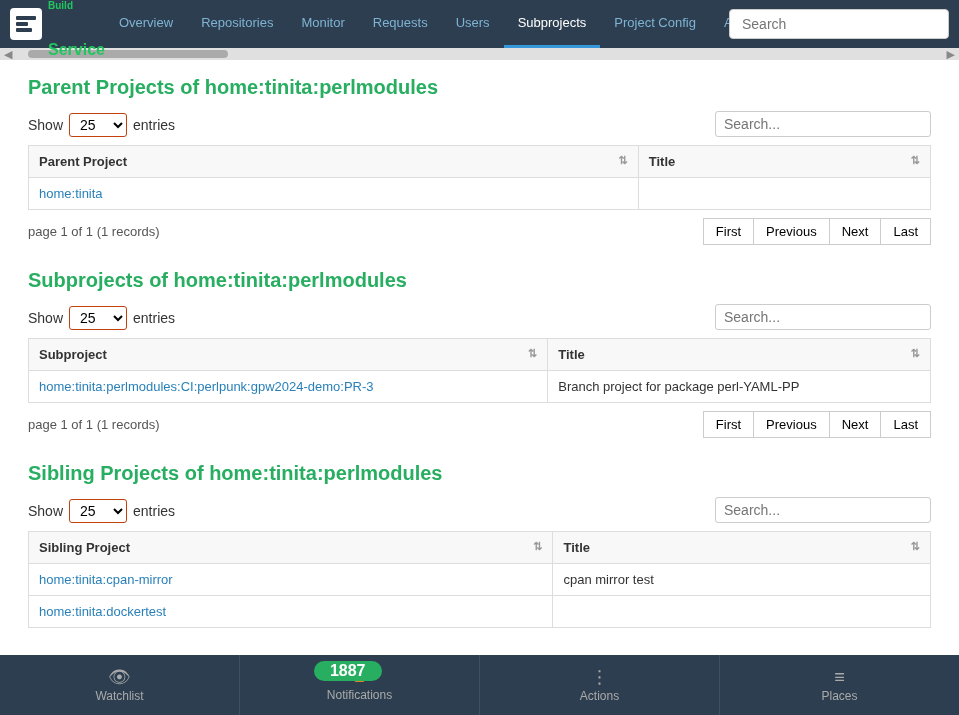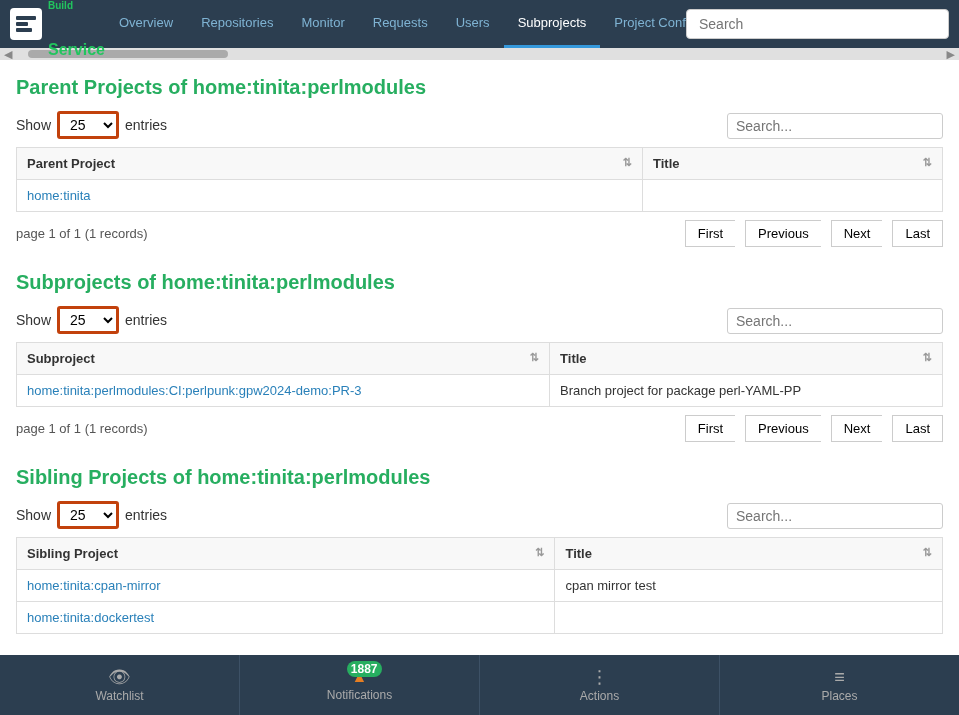--- a/index.html
+++ b/index.html
@@ -58,21 +58,21 @@
       border-bottom-color: #3498db;
     }
     .search-container {
       margin-left: auto;
     }
     .search-input {
       padding: 6px 12px;
       border: 1px solid #ccc;
       border-radius: 4px;
       font-size: 14px;
-      width: 263px;
+      width: 220px;
       background: white;
     }
 
     
     .scroll-bar {
       background: #e0e0e0;
       height: 12px;
       display: flex;
       align-items: center;
       padding: 0 4px;
@@ -80,21 +80,21 @@
     .scroll-thumb {
       background: #aaa;
       height: 8px;
       border-radius: 4px;
       width: 200px;
       margin-left: 16px;
     }
 
     
     .main-content {
-      padding: 16px 16px;
+      padding: 16px 28px;
       background: white;
       max-height: calc(715px - 48px - 12px - 60px);
       overflow-y: auto;
     }
 
     
     .section {
       margin-bottom: 24px;
     }
     .section-title {
@@ -112,21 +112,21 @@
       margin-bottom: 8px;
     }
     .show-left {
       display: flex;
       align-items: center;
       gap: 6px;
       font-size: 14px;
     }
     .show-select {
       padding: 2px 6px;
-      border: 3px solid #c2410c;
+      border: 1px solid #c2410c;
       border-radius: 3px;
       font-size: 14px;
       background: white;
     }
     .search-right input {
       padding: 4px 8px;
       border: 1px solid #ccc;
       border-radius: 3px;
       font-size: 14px;
       width: 216px;
@@ -168,21 +168,21 @@
       justify-content: space-between;
       align-items: center;
       margin-bottom: 4px;
     }
     .page-info {
       font-size: 13px;
       color: #555;
     }
     .pagination-buttons {
       display: flex;
-      gap: 10px;
+      gap: 0;
     }
     .pagination-buttons button {
       padding: 5px 12px;
       border: 1px solid #ccc;
       background: white;
       font-size: 13px;
       cursor: pointer;
       border-right: none;
     }
     .pagination-buttons button:last-child { border-right: 1px solid #ccc; }
@@ -215,23 +215,23 @@
     .bottom-icon {
       font-size: 18px;
       line-height: 1;
     }
     .notification-badge {
       position: absolute;
       top: 6px;
       right: calc(50% - 22px);
       background: #27ae60;
       color: white;
-      font-size: 12px;
+      font-size: 16px;
       font-weight: bold;
-      padding: 1px 4px;
+      padding: 1px 16px;
       border-radius: 10px;
     }
     .notification-triangle {
       color: #e67e22;
       font-size: 16px;
     }
   </style>
 </head>
 <body>
 

